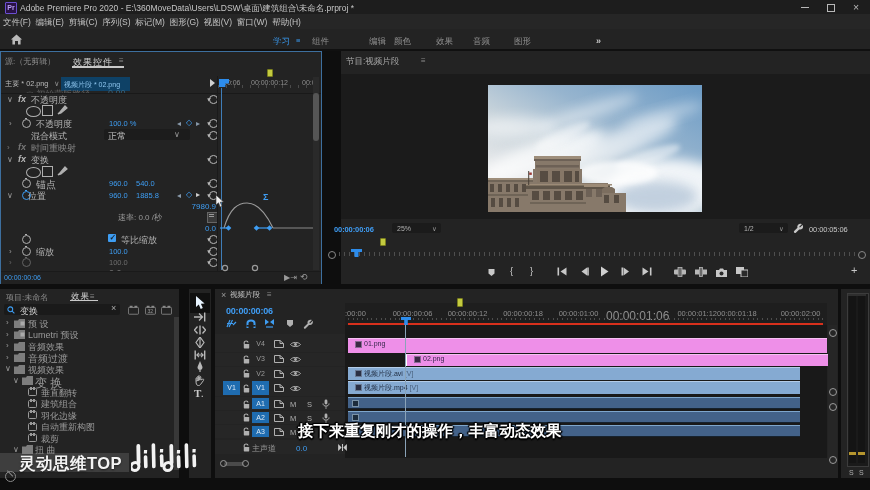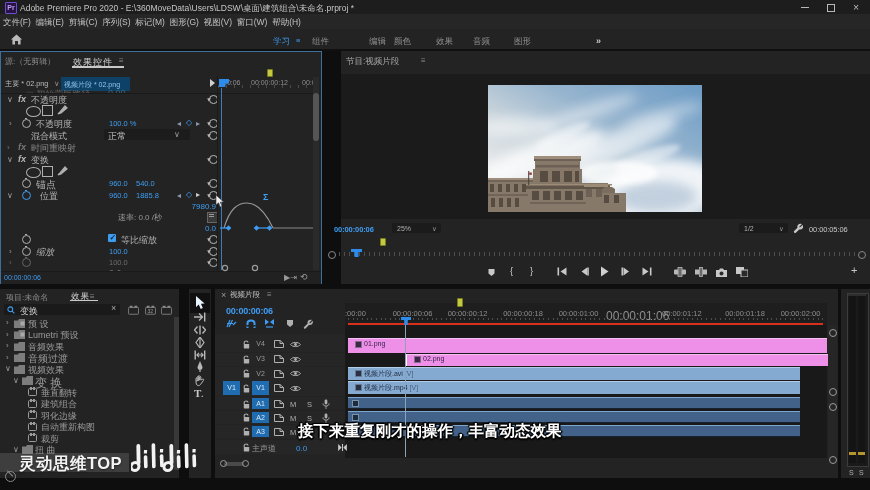--- a/index.html
+++ b/index.html
@@ -105,21 +105,21 @@
     </div>
 
 <div class="stopw" style="left:22px;top:178px;"></div>
 <div class="abs" style="left:36px;top:178px;font-size:10px;color:#b4b4b4;">锚点</div>
 <div class="abs" style="left:109px;top:179px;font-size:7.5px;color:#3e9df2;">960.0</div>
 <div class="abs" style="left:136px;top:179px;font-size:7.5px;color:#3e9df2;">540.0</div>
 <div class="ecreset" style="top:178px;"></div>
 
 <div class="abs" style="left:7px;top:191px;font-size:8px;color:#9a9a9a;">∨</div>
 <div class="stopw blueSW" style="left:22px;top:190px;"></div>
-<div class="abs" style="left:40px;top:190px;font-size:9px;color:#b4b4b4;">位置</div>
+<div class="abs" style="left:28px;top:190px;font-size:9px;color:#b4b4b4;">位置</div>
 <div class="abs" style="left:109px;top:191px;font-size:7.5px;color:#3e9df2;">960.0</div>
 <div class="abs" style="left:136px;top:191px;font-size:7.5px;color:#3e9df2;">1885.8</div>
 <div class="abs" style="left:177px;top:191px;font-size:8px;color:#8899aa;">◂</div>
 <div class="abs" style="left:186px;top:190px;font-size:8px;color:#3e9df2;">◇</div>
 <div class="abs" style="left:196px;top:190px;font-size:8px;color:#d0d0d0;">▸</div>
 <div class="ecreset" style="top:190px;"></div>
 
 <div class="abs" style="left:190px;top:202px;width:26px;text-align:right;font-size:8px;color:#3e9df2;">7980.9</div>
 <div class="abs" style="left:118px;top:212px;font-size:8px;color:#9a9a9a;">速率: 0.0 /秒</div>
 <div class="abs" style="left:207px;top:212px;width:9px;height:9px;background:#3a3a3a;border:1px solid #666;"></div>
@@ -128,21 +128,21 @@
 <div class="abs" style="left:197px;top:224px;width:19px;text-align:right;font-size:8px;color:#3e9df2;">0.0</div>
 
 <div class="stopw" style="left:22px;top:234px;"></div>
 <div class="abs" style="left:108px;top:234px;width:8px;height:8px;background:#3e9df2;border-radius:1px;"></div>
 <div class="abs" style="left:109.5px;top:233px;font-size:8px;color:#16222e;font-weight:bold;">✓</div>
 <div class="abs" style="left:121px;top:234px;font-size:9px;color:#b4b4b4;">等比缩放</div>
 <div class="ecreset" style="top:234px;"></div>
 
 <div class="abs" style="left:9px;top:247px;font-size:8px;color:#9a9a9a;">›</div>
 <div class="stopw" style="left:22px;top:246px;"></div>
-<div class="abs" style="left:36px;top:246px;font-size:9px;color:#b4b4b4;font-style:italic;">缩放</div>
+<div class="abs" style="left:36px;top:246px;font-size:9px;color:#b4b4b4;">缩放</div>
 <div class="abs" style="left:109px;top:247px;font-size:7.5px;color:#3e9df2;">100.0</div>
 <div class="ecreset" style="top:246px;"></div>
 
 <div class="abs" style="left:9px;top:258px;font-size:8px;color:#666;">›</div>
 <div class="stopw" style="left:22px;top:257px;opacity:0.45;"></div>
 <div class="abs" style="left:109px;top:258px;font-size:7.5px;color:#6e6e6e;">100.0</div>
 <div class="ecreset" style="top:257px;"></div>
 
 <div class="abs" style="left:22px;top:268px;height:4px;overflow:hidden;"></div>
 <div class="abs" style="left:109px;top:268px;height:4px;overflow:hidden;font-size:9px;color:#6e6e6e;">0.0</div>
@@ -506,22 +506,22 @@
     </svg>
 
 <div class="abs" style="left:345px;top:303px;width:482px;height:22px;background:#1e1e1e;"></div>
 <div class="abs" style="left:345px;top:307px;width:478px;height:13px;overflow:hidden;">
 <div class="abs" style="left:0px;top:2px;font-size:7.5px;color:#8e8e8e;">:00:00</div>
 <div class="abs" style="left:40px;top:2px;width:55px;text-align:center;font-size:7.5px;color:#8e8e8e;">00:00:00:06</div>
 <div class="abs" style="left:95px;top:2px;width:55px;text-align:center;font-size:7.5px;color:#8e8e8e;">00:00:00:12</div>
 <div class="abs" style="left:150px;top:2px;width:56px;text-align:center;font-size:7.5px;color:#8e8e8e;">00:00:00:18</div>
 <div class="abs" style="left:206px;top:2px;width:55px;text-align:center;font-size:7.5px;color:#8e8e8e;">00:00:01:00</div>
 <div class="abs" style="left:261px;top:2px;width:56px;text-align:center;font-size:12px;color:#8e8e8e;">00:00:01:06</div>
-<div class="abs" style="left:317px;top:2px;width:55px;text-align:left;font-size:7.5px;color:#8e8e8e;">00:00:01:12</div>
-<div class="abs" style="left:372px;top:2px;width:56px;text-align:center;font-size:7.5px;color:#8e8e8e;">00:00:01:18</div>
+<div class="abs" style="left:317px;top:2px;width:55px;text-align:right;font-size:7.5px;color:#8e8e8e;">00:00:01:12</div>
+<div class="abs" style="left:372px;top:2px;width:56px;text-align:left;font-size:7.5px;color:#8e8e8e;">00:00:01:18</div>
 <div class="abs" style="left:428px;top:2px;width:55px;text-align:center;font-size:7.5px;color:#8e8e8e;">00:00:02:00</div>
 <div class="abs" style="left:3px;top:11px;width:478px;height:2px;background:repeating-linear-gradient(90deg,#4e4e4e 0,#4e4e4e 1px,transparent 1px,transparent 4.65px);"></div>
 </div>
 
 <div class="abs" style="left:348px;top:322.5px;width:475px;height:2px;background:#d8301c;"></div>
 
 <div class="abs" style="left:457px;top:298px;width:4px;height:7px;background:#c3ca3f;border:1px solid #7b7f1e;border-radius:1px;"></div>
 
 <div class="abs" style="left:345px;top:325px;width:482px;height:133px;background:#191919;"></div>
 

